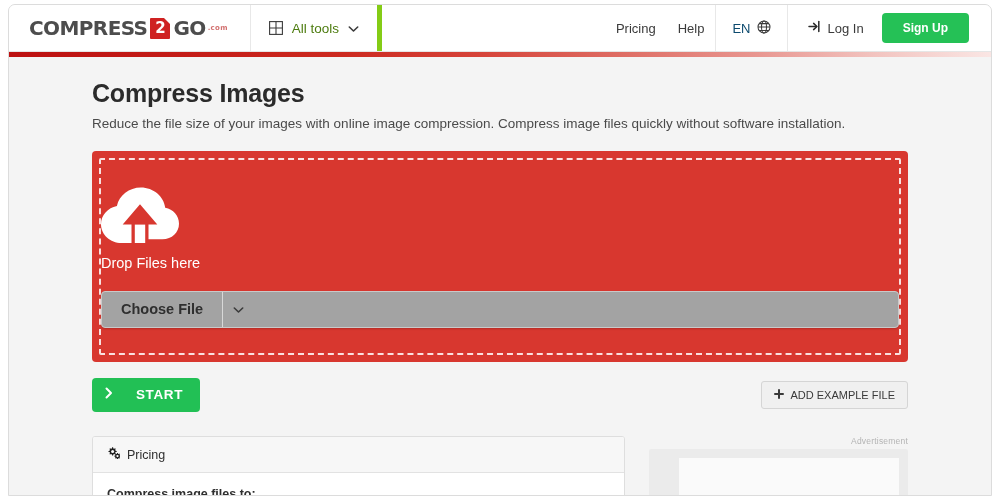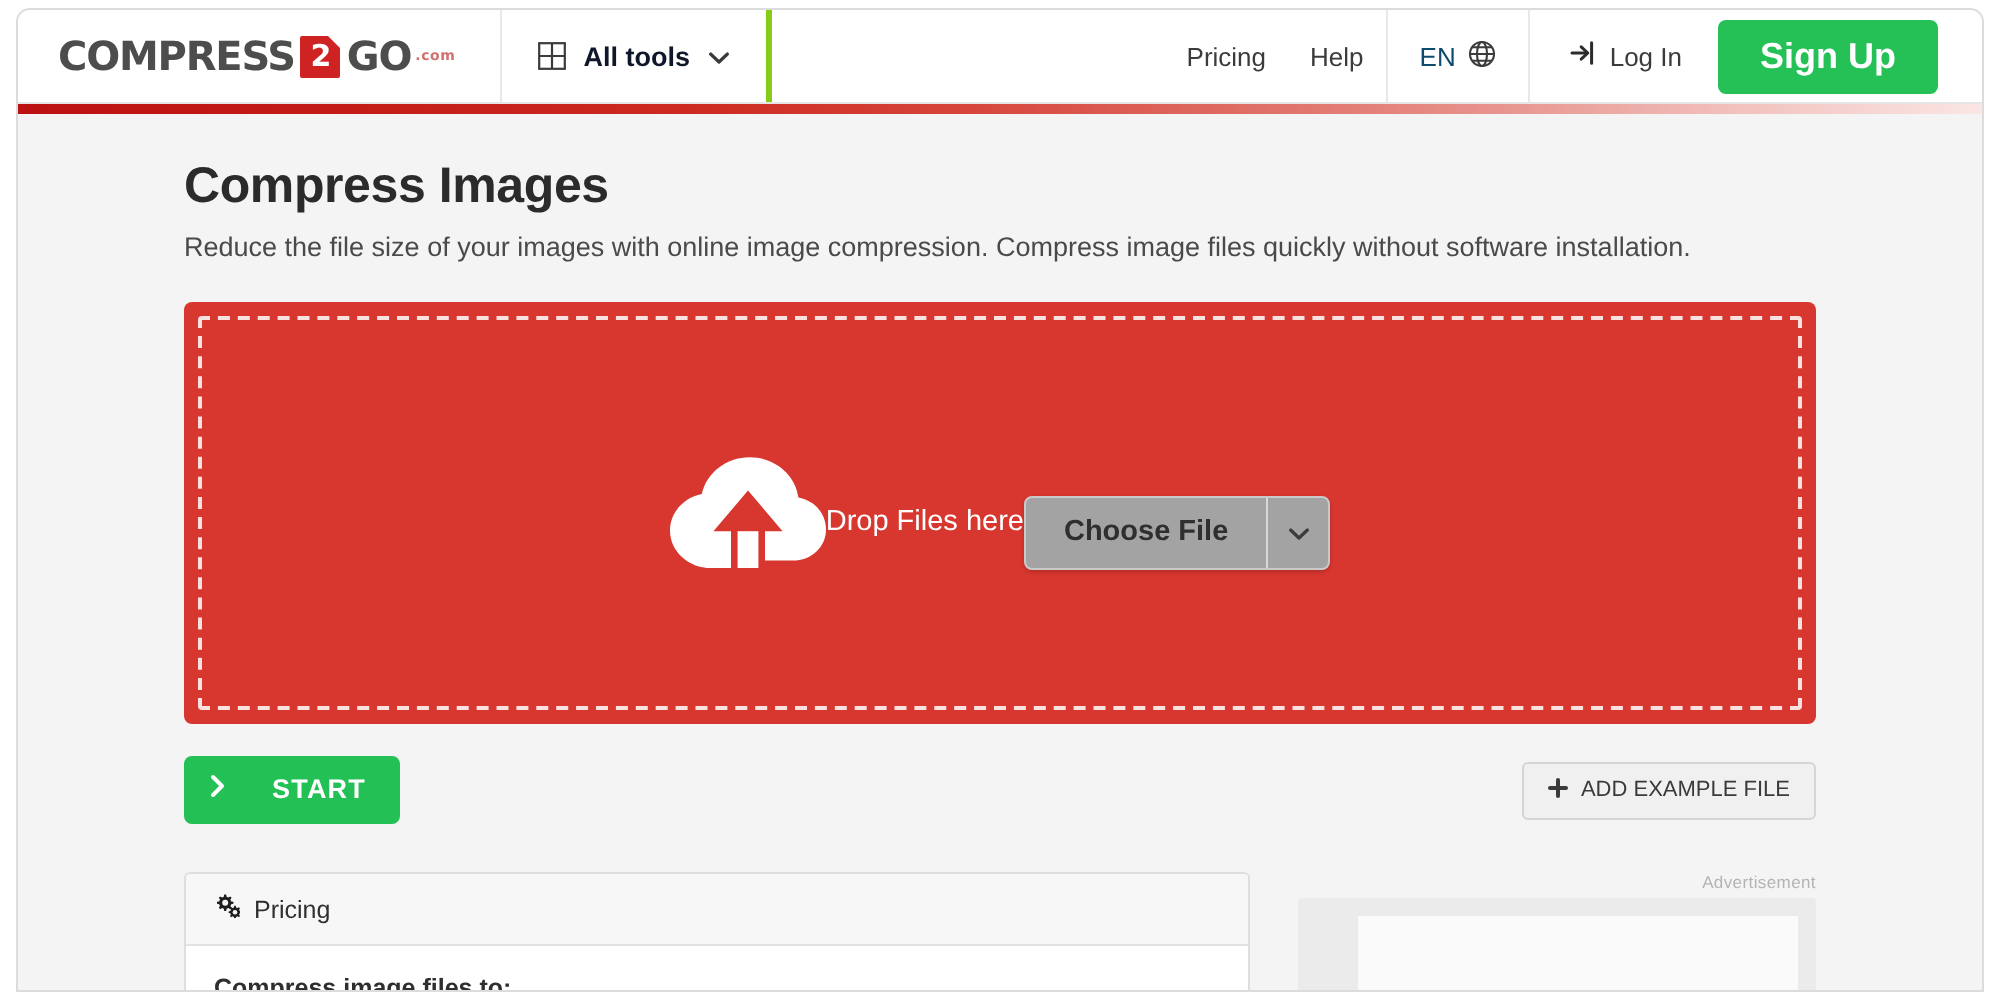--- a/index.html
+++ b/index.html
@@ -90,27 +90,26 @@
     font-size: 7px;
     font-weight: bold;
     color: #d2706f;
     letter-spacing: 0.3px;
     vertical-align: 7px;
     margin-left: 2px;
   }
 
   
   #all-tools {
-    border-right: 3px solid #84cc16;
+    border-right: 5px solid #84cc16;
     padding: 0 18px;
     gap: 9px;
-    color: #0f172a;
+    color: #4d7c0f;
     font-size: 13.5px;
     cursor: pointer;
-    font-weight: bold;
   }
   .grid-icon { width: 14px; height: 14px; display:block; }
 
   #hdr-spacer { flex: 1; }
 
   .hdr-link {
     color: #3b3b3b;
     font-size: 13px;
     text-decoration: none;
     padding: 0 11px;
@@ -133,21 +132,21 @@
     padding: 0 14px 0 20px;
     gap: 6px;
     font-size: 13px;
     color: #3b3b3b;
     cursor: pointer;
   }
   #signup-cell { padding-right: 22px; padding-left: 4px; }
   #signup-btn {
     background: #25c156;
     color: #ffffff;
-    font-size: 18px;
+    font-size: 12px;
     font-weight: bold;
     border: none;
     border-radius: 4px;
     padding: 8px 21px;
     cursor: pointer;
     font-family: "Liberation Sans", sans-serif;
   }
 
   
   #header-rule {
@@ -191,21 +190,21 @@
     padding: 6px;
     position: relative;
     cursor: pointer;
   }
   #dropzone-inner {
     position: absolute;
     left: 7px; top: 7px; right: 7px; bottom: 7px;
     border: 2px dashed rgba(255,255,255,0.85);
     border-radius: 2px;
     display: flex;
-    align-items: center;
+    flex-direction: column;
     justify-content: center;
   }
   #cloud-icon { width: 78px; height: 60px; display: block; }
   #drop-label {
     margin-top: 9px;
     color: #ffffff;
     font-size: 14.5px;
   }
   #choose-file-btn {
     margin-top: 20px;

